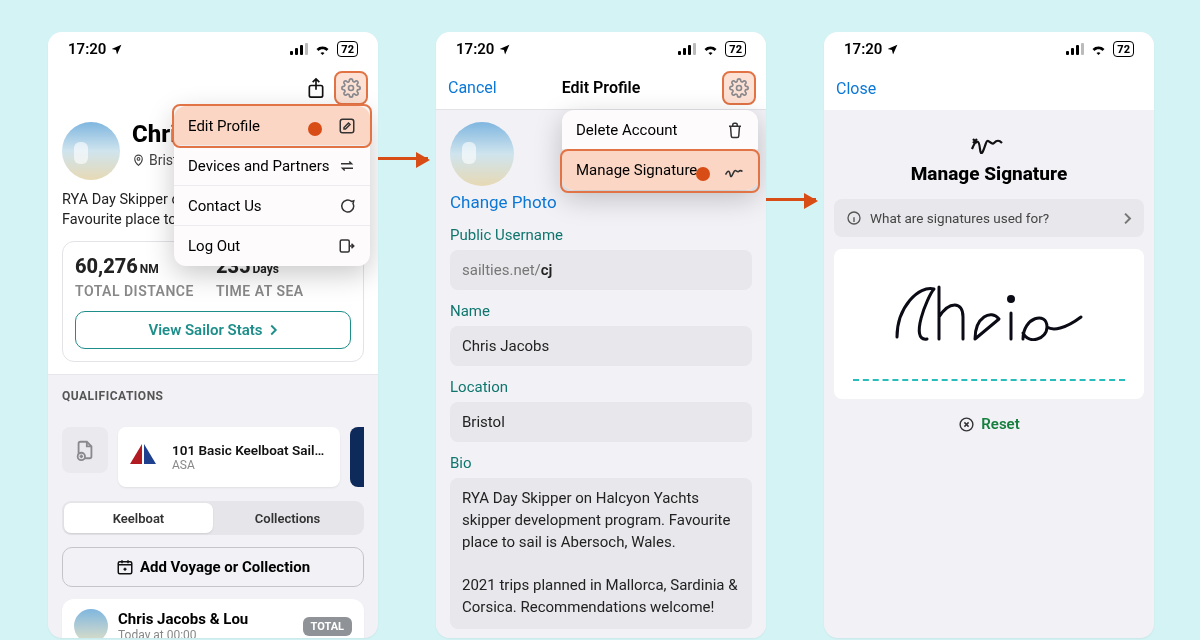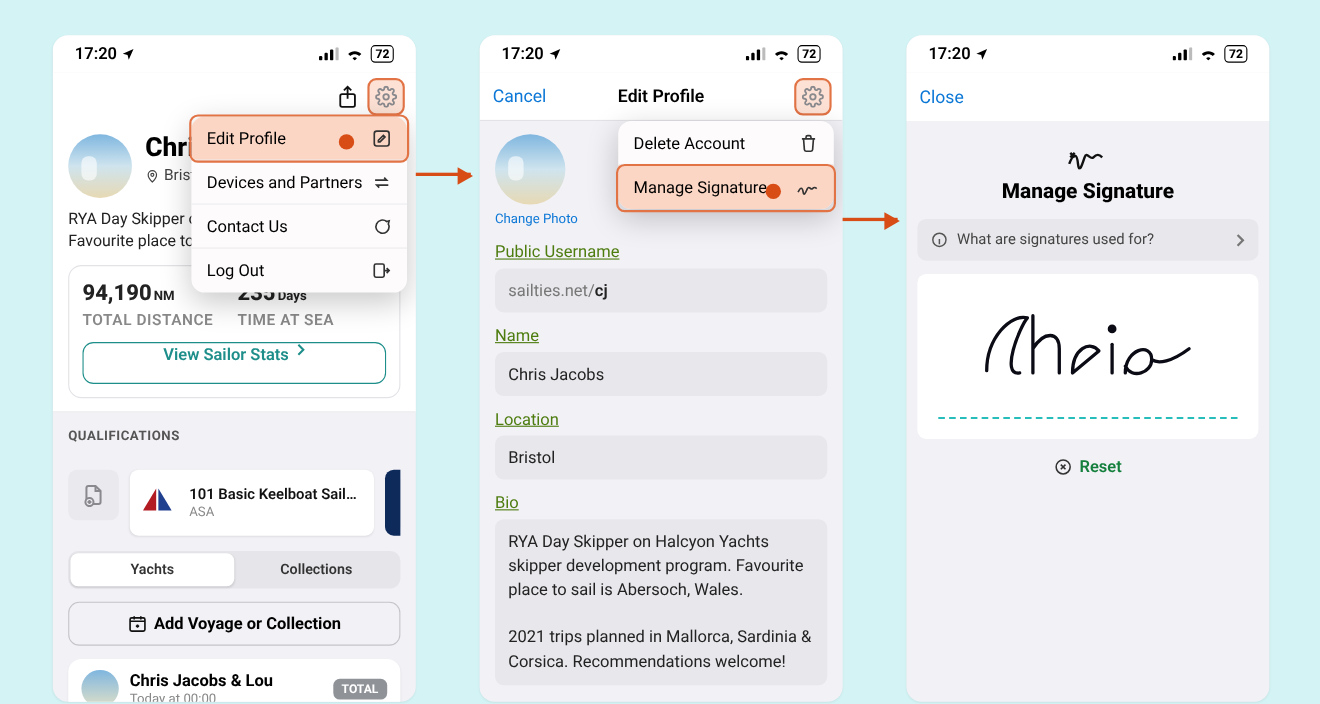--- a/index.html
+++ b/index.html
@@ -66,21 +66,21 @@
   .profile-bio { margin-bottom:10px;}
   .stats-card {
     border:1px solid #e3e3e7; border-radius:12px; padding:10px 12px 12px 12px;
   }
   .stats-row { display:flex; gap:22px; }
   .stat-val { font-size:20px; font-weight:800; }
   .stat-unit { font-size:12px; font-weight:700; margin-left:2px;}
   .stat-lbl { font-size:14px; letter-spacing:0.5px; color:#888; font-weight:600; margin-top:2px;}
   .view-stats {
     margin-top:10px; border:1.5px solid #1e8e8a; color:#1e8e8a; background:#fff;
-    border-radius:10px; height:38px; display:flex; align-items:flex-start; justify-content:center; gap:6px;
+    border-radius:10px; height:38px; display:flex; align-items:center; justify-content:center; gap:6px;
     font-size:15px; font-weight:600;
   }
   .section-lbl { font-size:12px; font-weight:700; color:#555; letter-spacing:0.5px; padding:14px 14px 24px 14px;}
   .qual-row { display:flex; gap:10px; padding:0 14px 14px 14px;}
   .qual-icon-card { width:46px; height:46px; background:#e9e9ee; border-radius:8px; display:flex; align-items:center; justify-content:center;}
   .qual-card { flex:1; height:60px; background:#fff; border-radius:8px; box-shadow:0 1px 2px rgba(0,0,0,0.08); display:flex; align-items:center; gap:10px; padding:0 10px;}
   .asa-logo { width:34px; height:26px; position:relative; }
   .asa-logo::before{content:""; position:absolute; left:2px; top:0; width:0; height:0; border-style:solid; border-width:0 0 20px 12px; border-color:transparent transparent #b21b21 transparent;}
   .asa-logo::after{content:""; position:absolute; left:16px; top:0; width:0; height:0; border-style:solid; border-width:0 12px 20px 0; border-color:transparent transparent #1f3f8f transparent;}
   .qual-title { font-size:13.5px; font-weight:600; color:#111; white-space:nowrap; overflow:hidden; text-overflow:ellipsis;}
@@ -113,22 +113,22 @@
   }
   .pop-row { height:40px; display:flex; align-items:center; justify-content:space-between; padding:0 14px; border-bottom:1px solid #ececef;}
   .pop-row:last-child{ border-bottom:none;}
   .pop-row.highlight { background:#fbd6c4; }
   .pop-outline { position:absolute; right:6px; top:72px; width:200px; height:44px; border:2px solid #e27345; border-radius:8px; pointer-events:none;}
   .pop-dot { position:absolute; right:56px; top:90px; width:14px; height:14px; background:#d84c15; border-radius:50%; }
 
   
   .edit-body { padding: 12px 14px; }
   .changephoto { display:flex; flex-direction:column; align-items:flex-start; gap:6px; margin-bottom:14px;}
-  .changephoto a { color:#0b77d6; font-size:12px;}
-  .field-lbl { font-size:15px; font-weight:400; color:#4d7c0f; margin-bottom:6px; margin-top:12px;text-decoration:underline;}
+  .changephoto a { color:#0b77d6; font-size:17px;}
+  .field-lbl { font-size:15px; font-weight:400; color:#0f766e; margin-bottom:6px; margin-top:12px;}
   .field { background:#e7e7ec; border-radius:8px; height:40px; display:flex; align-items:center; padding:0 12px; font-size:15px; color:#222;}
   .field .prefix { color:#777;}
   .textarea { background:#e7e7ec; border-radius:8px; padding:10px 12px; font-size:15px; color:#222; line-height:1.45;}
   
   .popover2 {
     position:absolute; right:8px; top:78px; width:196px; background:#fdfbfb;
     border-radius:12px; box-shadow:0 8px 28px rgba(0,0,0,0.22); overflow:hidden; font-size:15px;
   }
   .pop2-outline { position:absolute; right:6px; top:117px; width:200px; height:44px; border:2px solid #e27345; border-radius:8px; pointer-events:none;}
   .pop2-dot { position:absolute; right:56px; top:135px; width:14px; height:14px; background:#d84c15; border-radius:50%; }
@@ -222,21 +222,21 @@
         <span>Bristol</span>
       </div>
     </div>
   </div>
 
   <div class="profile-body">
     <div class="profile-bio" style="white-space:pre-line;">RYA Day Skipper on development progra Favourite place to sa</div>
     <div class="stats-card">
       <div class="stats-row">
         <div>
-          <div><span class="stat-val">94,190</span><span class="stat-unit">NM</span></div>
+          <div><span class="stat-val">60,276</span><span class="stat-unit">NM</span></div>
           <div class="stat-lbl">TOTAL DISTANCE</div>
         </div>
         <div>
           <div><span class="stat-val">235</span><span class="stat-unit">Days</span></div>
           <div class="stat-lbl">TIME AT SEA</div>
         </div>
       </div>
       <div class="view-stats">
         <span>View Sailor Stats</span>
         <svg width="9" height="12" viewBox="0 0 10 16" fill="none" stroke="#1e8e8a" stroke-width="2.5">
@@ -260,21 +260,21 @@
       <div class="asa-logo"></div>
       <div style="overflow:hidden;">
         <div class="qual-title">101 Basic Keelboat Sail…</div>
         <div class="qual-sub">ASA</div>
       </div>
     </div>
     <div class="qual-card-edge"></div>
   </div>
 
   <div class="segmented">
-    <div class="seg active">Yachts</div>
+    <div class="seg active">Keelboat</div>
     <div class="seg">Collections</div>
   </div>
 
   <div class="add-voyage">
     <svg width="18" height="18" viewBox="0 0 24 24" fill="none" stroke="#111" stroke-width="2">
         <rect x="3" y="5" width="18" height="16" rx="2"></rect>
         <path d="M3 9h18M8 3v4M16 3v4M12 13v4M10 15h4"></path>
       </svg>
     <span>Add Voyage or Collection</span>
   </div>

